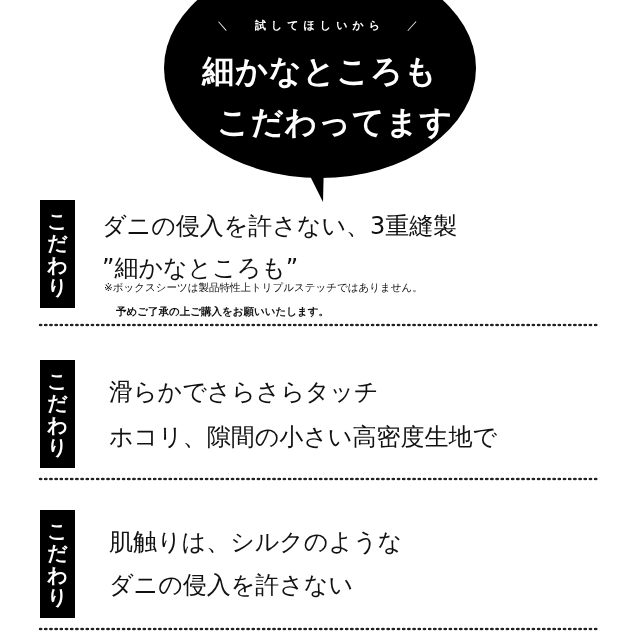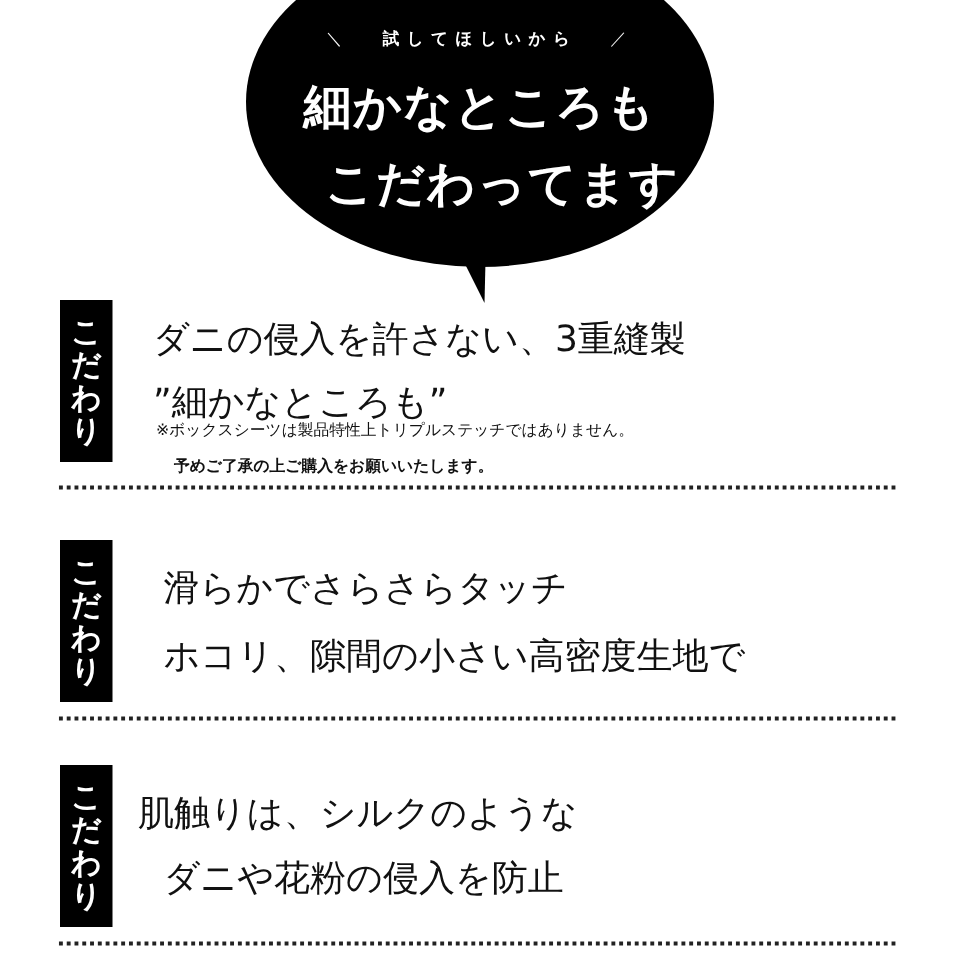--- a/index.html
+++ b/index.html
@@ -144,16 +144,16 @@
   <div class="dots" style="top:477px;"></div>
 </section>
 
 <section>
   <div class="tag" style="top:510px;">
     <span>こ</span>
     <span>だ</span>
     <span>わ</span>
     <span>り</span>
   </div>
-  <div class="headline" style="left:92px; top:521px;">肌触りは、シルクのような</div>
-  <div class="headline" style="left:109px; top:564px;">ダニや花粉の侵入を防止</div>
+  <div class="headline" style="left:109px; top:521px;">肌触りは、シルクのような</div>
+  <div class="headline" style="left:109px; top:564px;">ダニの侵入を許さない</div>
   <div class="dots" style="top:627px;"></div>
 </section>
 
 </body></html>

